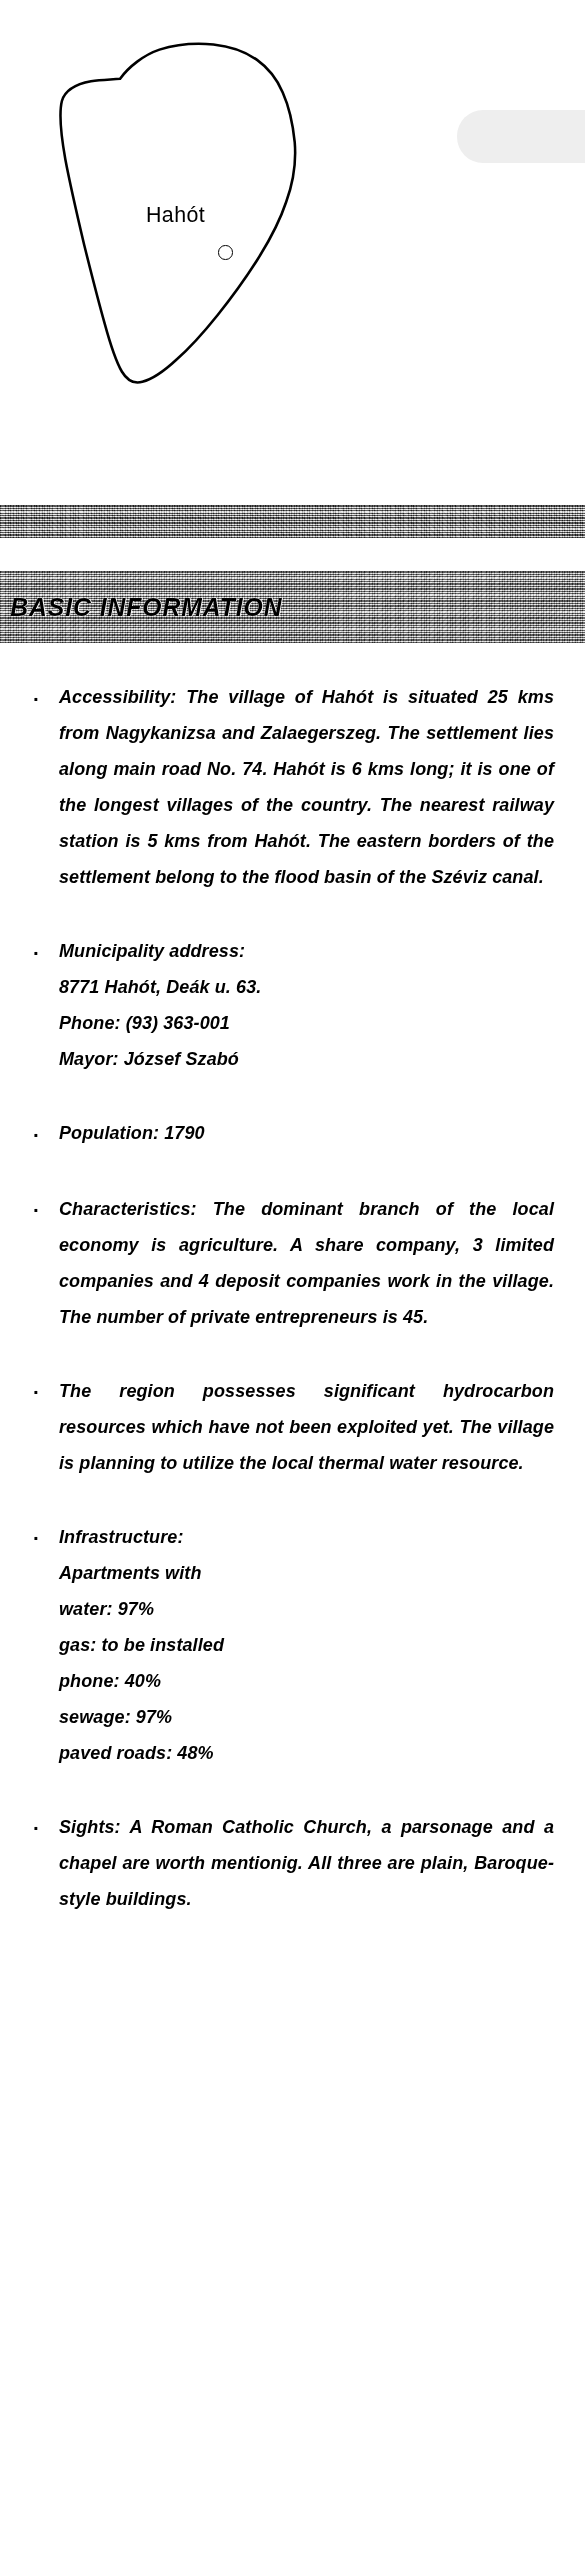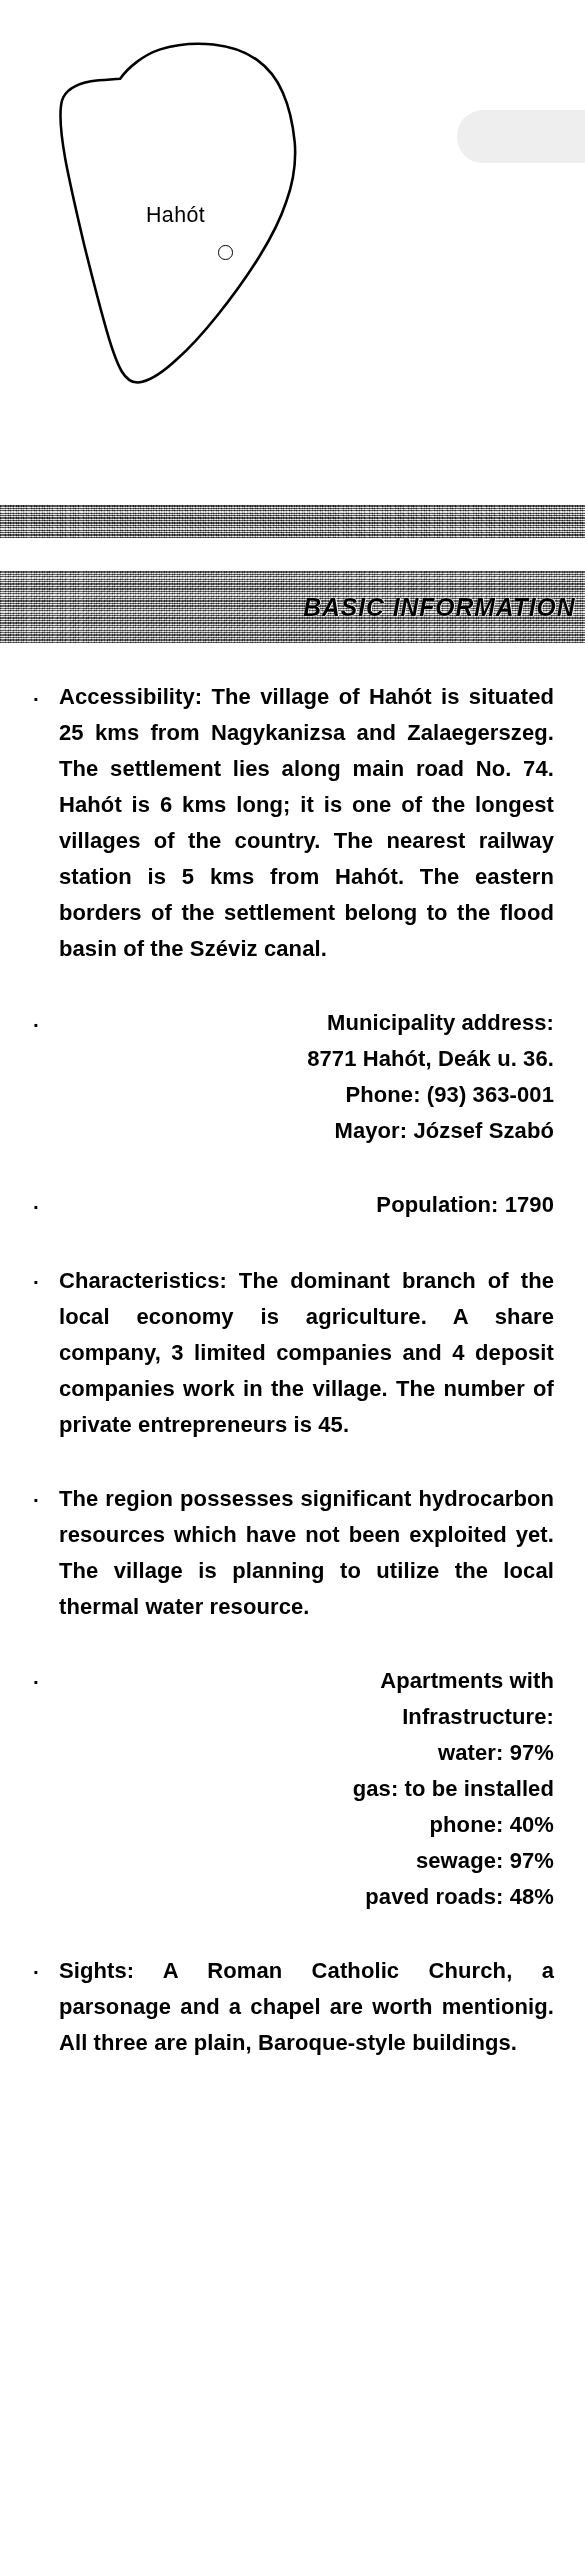--- a/index.html
+++ b/index.html
@@ -85,21 +85,21 @@
     position: relative;
     width: 586px;
     height: 72px;
     background-color: #a8a8a8;
     background-image:
       repeating-linear-gradient(0deg, rgba(0,0,0,0.5) 0px, rgba(0,0,0,0.5) 0.9px, rgba(255,255,255,0.5) 0.9px, rgba(255,255,255,0.5) 1.7px),
       repeating-linear-gradient(90deg, rgba(0,0,0,0.4) 0px, rgba(0,0,0,0.4) 0.9px, rgba(255,255,255,0.4) 0.9px, rgba(255,255,255,0.4) 2.6px),
       repeating-linear-gradient(135deg, rgba(0,0,0,0.22) 0px, rgba(0,0,0,0.22) 1.7px, rgba(255,255,255,0.28) 1.7px, rgba(255,255,255,0.28) 4.3px);
     display: flex;
     align-items: center;
-    justify-content: flex-end;
+    justify-content: flex-start;
   }
   .header-title {
     font-size: 26.6px;
     font-weight: bold;
     font-style: italic;
     letter-spacing: 1px;
     color: #000;
     text-shadow: 0 0 0.9px #fff, 0.9px 0 0 #fff;
     transform: scaleX(0.93);
   }
@@ -118,31 +118,32 @@
   .bullet {
     width: 26px;
     min-width: 26px;
     font-size: 20.6px;
     line-height: 36px;
     font-weight: bold;
     color: #000;
     padding-top: 1.7px;
   }
   .body-text {
-    font-size: 22px;
+    font-size: 18px;
     line-height: 36px;
+    font-style: italic;
     font-weight: bold;
     color: #000;
     text-align: justify;
     text-justify: inter-word;
     flex: 1;
     letter-spacing: 0.1px;
   }
   .body-text.noj {
-    text-align: right;
+    text-align: left;
   }
   .lines .line {
     display: block;
   }
 </style>
 </head>
 <body>
 
 <div class="page">
 
@@ -183,21 +184,21 @@
 
     <div class="item">
       <div class="bullet">·</div>
       <div class="body-text">Accessibility: The village of Hahót is situated 25 kms from Nagykanizsa and Zalaegerszeg. The settlement lies along main road No. 74. Hahót is 6 kms long; it is one of the longest villages of the country. The nearest railway station is 5 kms from Hahót. The eastern borders of the settlement belong to the flood basin of the Széviz canal.</div>
     </div>
 
     <div class="item">
       <div class="bullet">·</div>
       <div class="body-text noj lines">
         <span class="line">Municipality address:</span>
-        <span class="line">8771 Hahót, Deák u. 36.</span>
+        <span class="line">8771 Hahót, Deák u. 63.</span>
         <span class="line">Phone: (93) 363-001</span>
         <span class="line">Mayor: József Szabó</span>
       </div>
     </div>
 
     <div class="item">
       <div class="bullet">·</div>
       <div class="body-text noj">Population: 1790</div>
     </div>
 
@@ -207,22 +208,22 @@
     </div>
 
     <div class="item">
       <div class="bullet">·</div>
       <div class="body-text">The region possesses significant hydrocarbon resources which have not been exploited yet. The village is planning to utilize the local thermal water resource.</div>
     </div>
 
     <div class="item">
       <div class="bullet">·</div>
       <div class="body-text noj lines">
+        <span class="line">Infrastructure:</span>
         <span class="line">Apartments with</span>
-        <span class="line">Infrastructure:</span>
         <span class="line">water: 97%</span>
         <span class="line">gas: to be installed</span>
         <span class="line">phone: 40%</span>
         <span class="line">sewage: 97%</span>
         <span class="line">paved roads: 48%</span>
       </div>
     </div>
 
     <div class="item">
       <div class="bullet">·</div>

